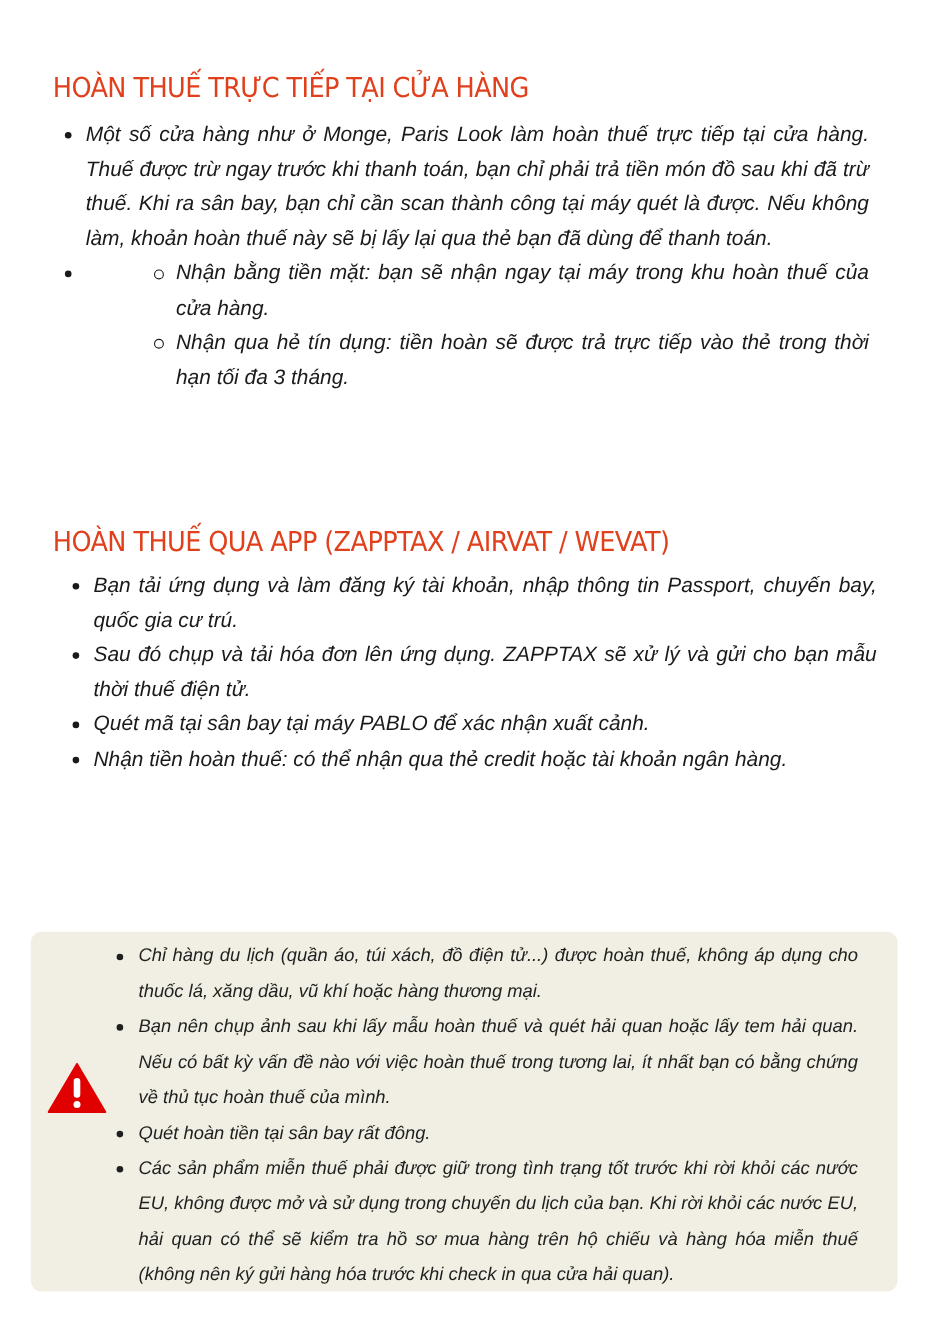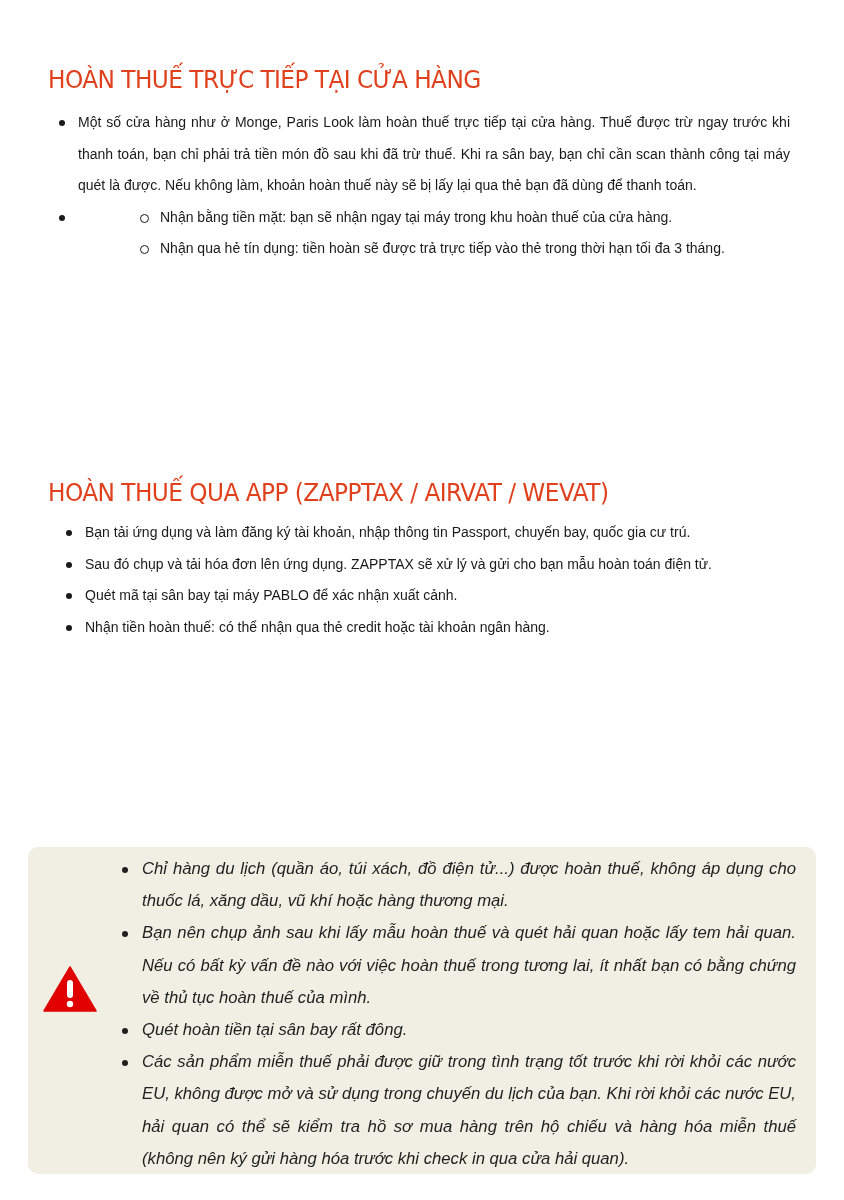--- a/index.html
+++ b/index.html
@@ -26,23 +26,24 @@
       transform-origin: left center;
       white-space: nowrap;
       line-height: 30px;
     }
     .h1 { top: 65px; }
     .h2 { top: 478px; }
 
     .list {
       position: absolute;
       list-style: none;
-      font-size: 14px;
+      font-size: 19px;
       line-height: 31.5px;
       text-align: justify;
+      font-style: italic;
     }
     .list1 { left: 78px; top: 107px; width: 712px; }
     .list2 { left: 85px; top: 517px; width: 712px; }
 
     .list > li { position: relative; }
     .list > li::before {
       content: "";
       position: absolute;
       left: -19px;
       top: 13px;
@@ -83,21 +84,21 @@
     }
     .warn-icon {
       position: absolute;
       left: 43px;
       top: 966px;
       width: 54px;
       height: 46px;
     }
     .callout-list {
       position: absolute;
-      left: 142px;
+      left: 126px;
       top: 853px;
       width: 654px;
       list-style: none;
       font-style: italic;
       font-size: 16.7px;
       line-height: 32.2px;
       text-align: justify;
       color: #1f1f1f;
     }
     .callout-list > li { position: relative; }
@@ -126,21 +127,21 @@
       <li>Nhận bằng tiền mặt: bạn sẽ nhận ngay tại máy trong khu hoàn thuế của cửa hàng.</li>
       <li>Nhận qua hẻ tín dụng: tiền hoàn sẽ được trả trực tiếp vào thẻ trong thời hạn tối đa 3 tháng.</li>
     </ul>
   </li>
 </ul>
 
 <h2 class="heading h2">HOÀN THUẾ QUA APP (ZAPPTAX / AIRVAT / WEVAT)</h2>
 
 <ul class="list list2">
   <li>Bạn tải ứng dụng và làm đăng ký tài khoản, nhập thông tin Passport, chuyến bay, quốc gia cư trú.</li>
-  <li>Sau đó chụp và tải hóa đơn lên ứng dụng. ZAPPTAX sẽ xử lý và gửi cho bạn mẫu hoàn toán điện tử.</li>
+  <li>Sau đó chụp và tải hóa đơn lên ứng dụng. ZAPPTAX sẽ xử lý và gửi cho bạn mẫu thời thuế điện tử.</li>
   <li>Quét mã tại sân bay tại máy PABLO để xác nhận xuất cảnh.</li>
   <li>Nhận tiền hoàn thuế: có thể nhận qua thẻ credit hoặc tài khoản ngân hàng.</li>
 </ul>
 
 <div class="callout"></div>
 
 <svg class="warn-icon" viewBox="0 0 54 46" xmlns="http://www.w3.org/2000/svg">
   <polygon points="27,1 53,45 1,45" fill="#e00000" stroke="#e00000" stroke-width="1.5" stroke-linejoin="round"></polygon>
   <rect x="24" y="14" width="6" height="18" rx="3" fill="#ffffff"></rect>
   <circle cx="27" cy="38" r="3.2" fill="#ffffff"></circle>

